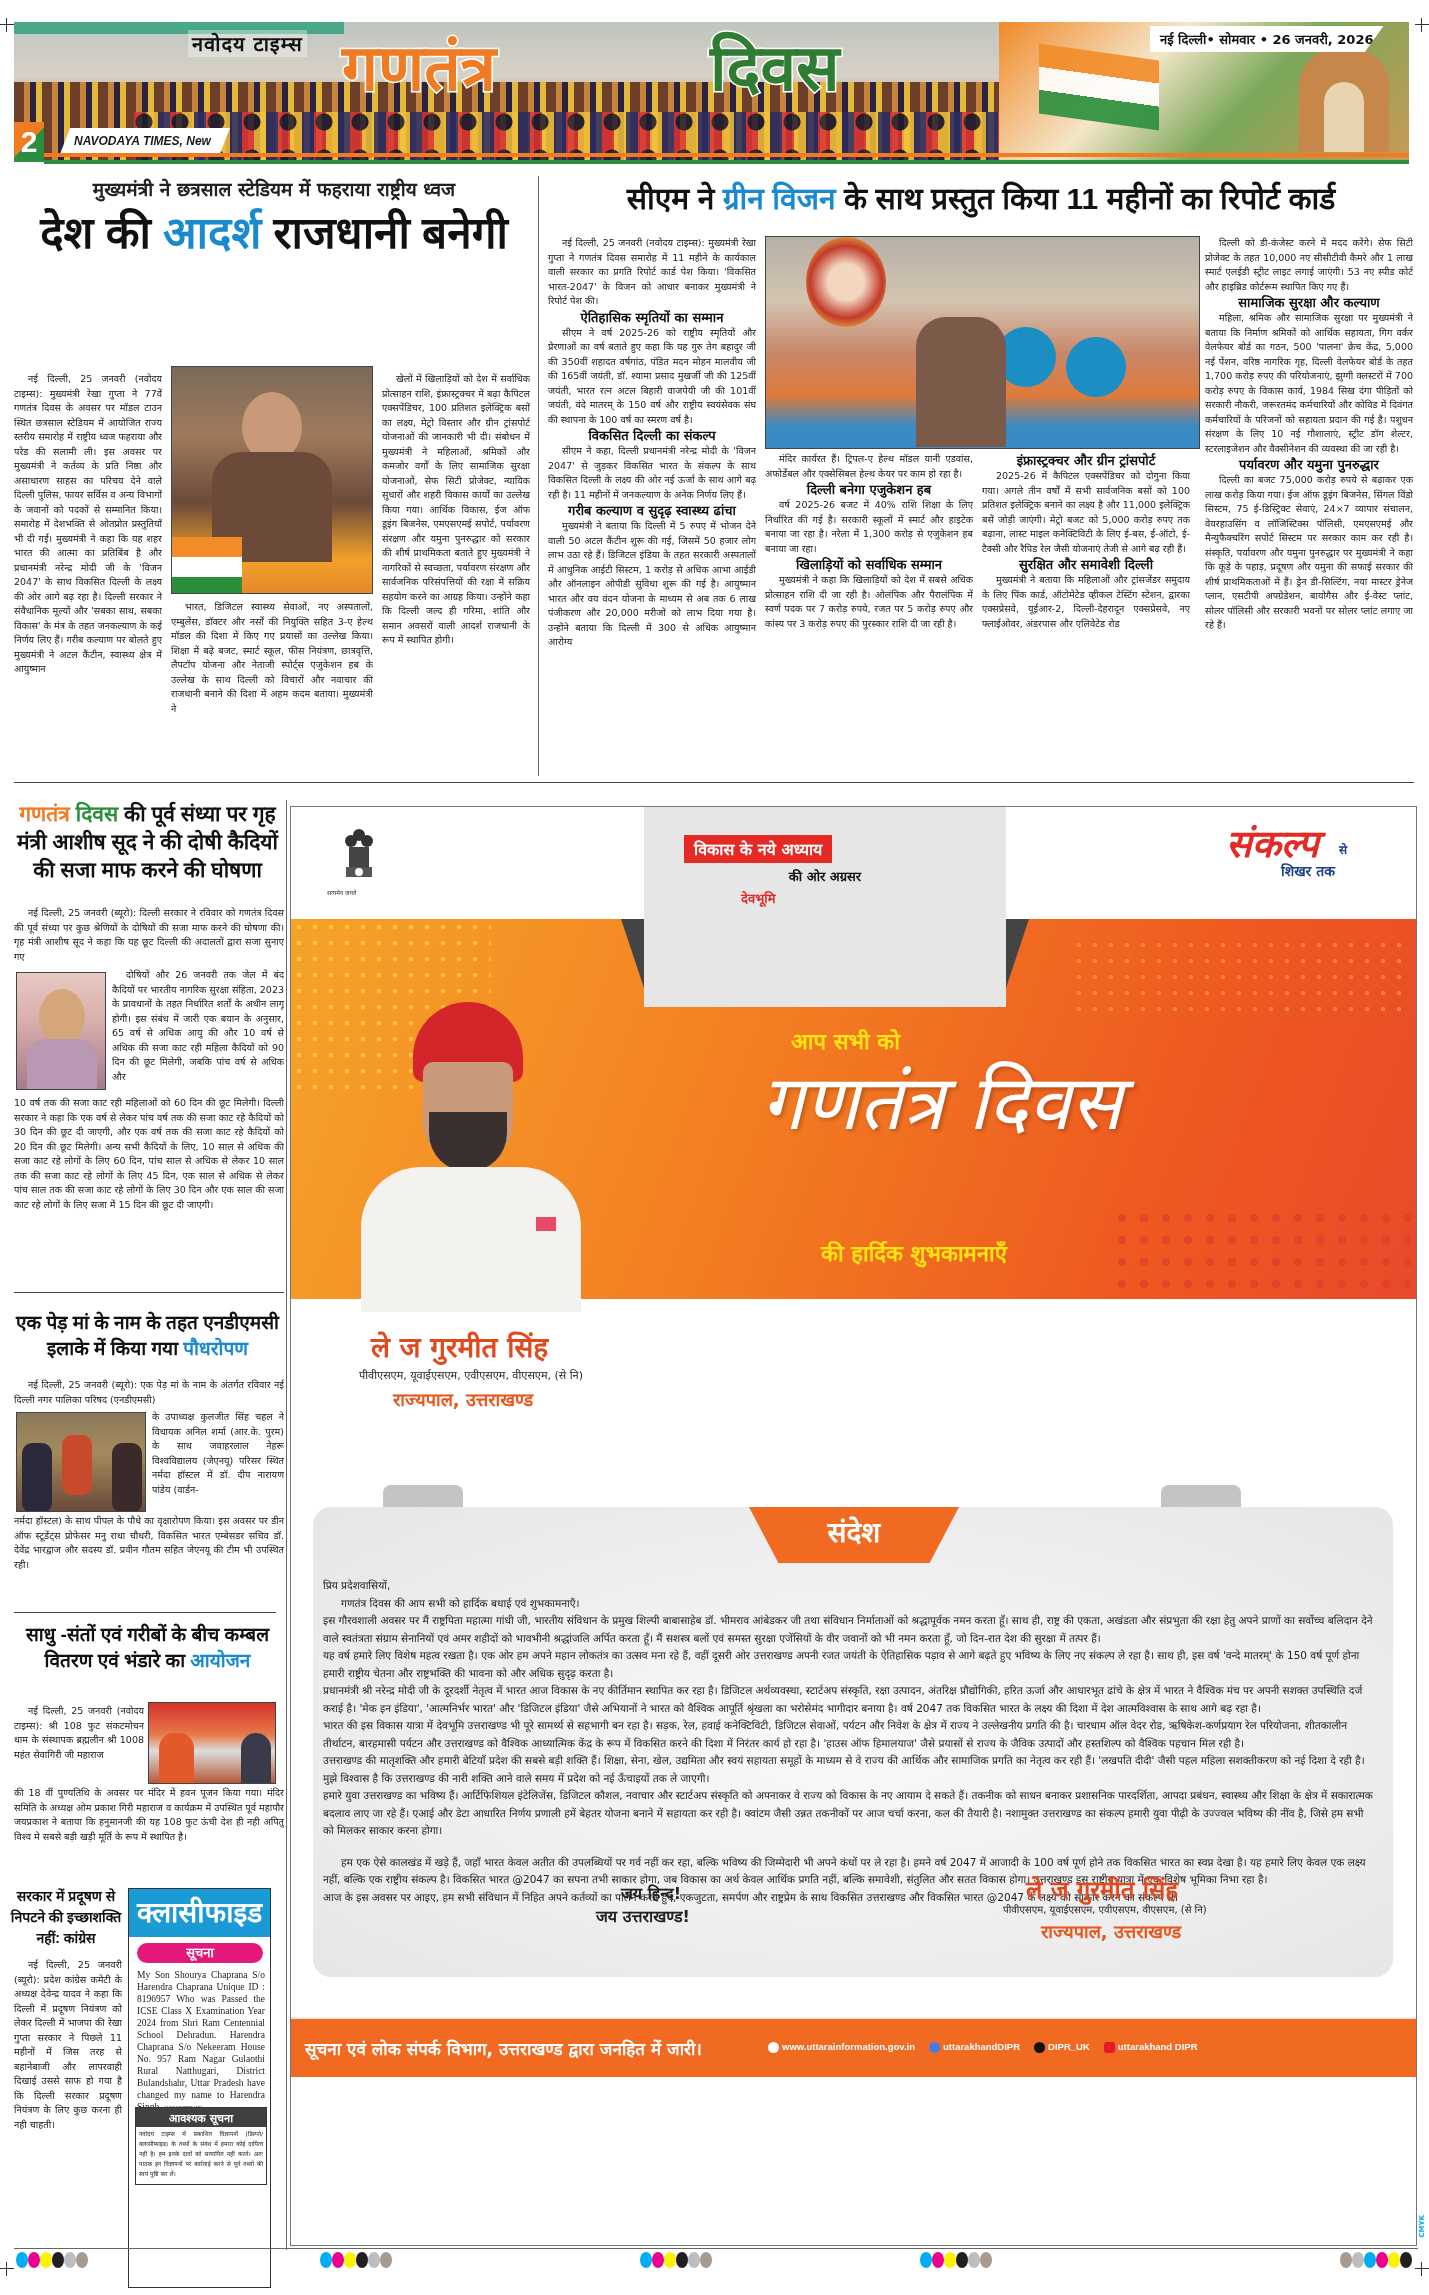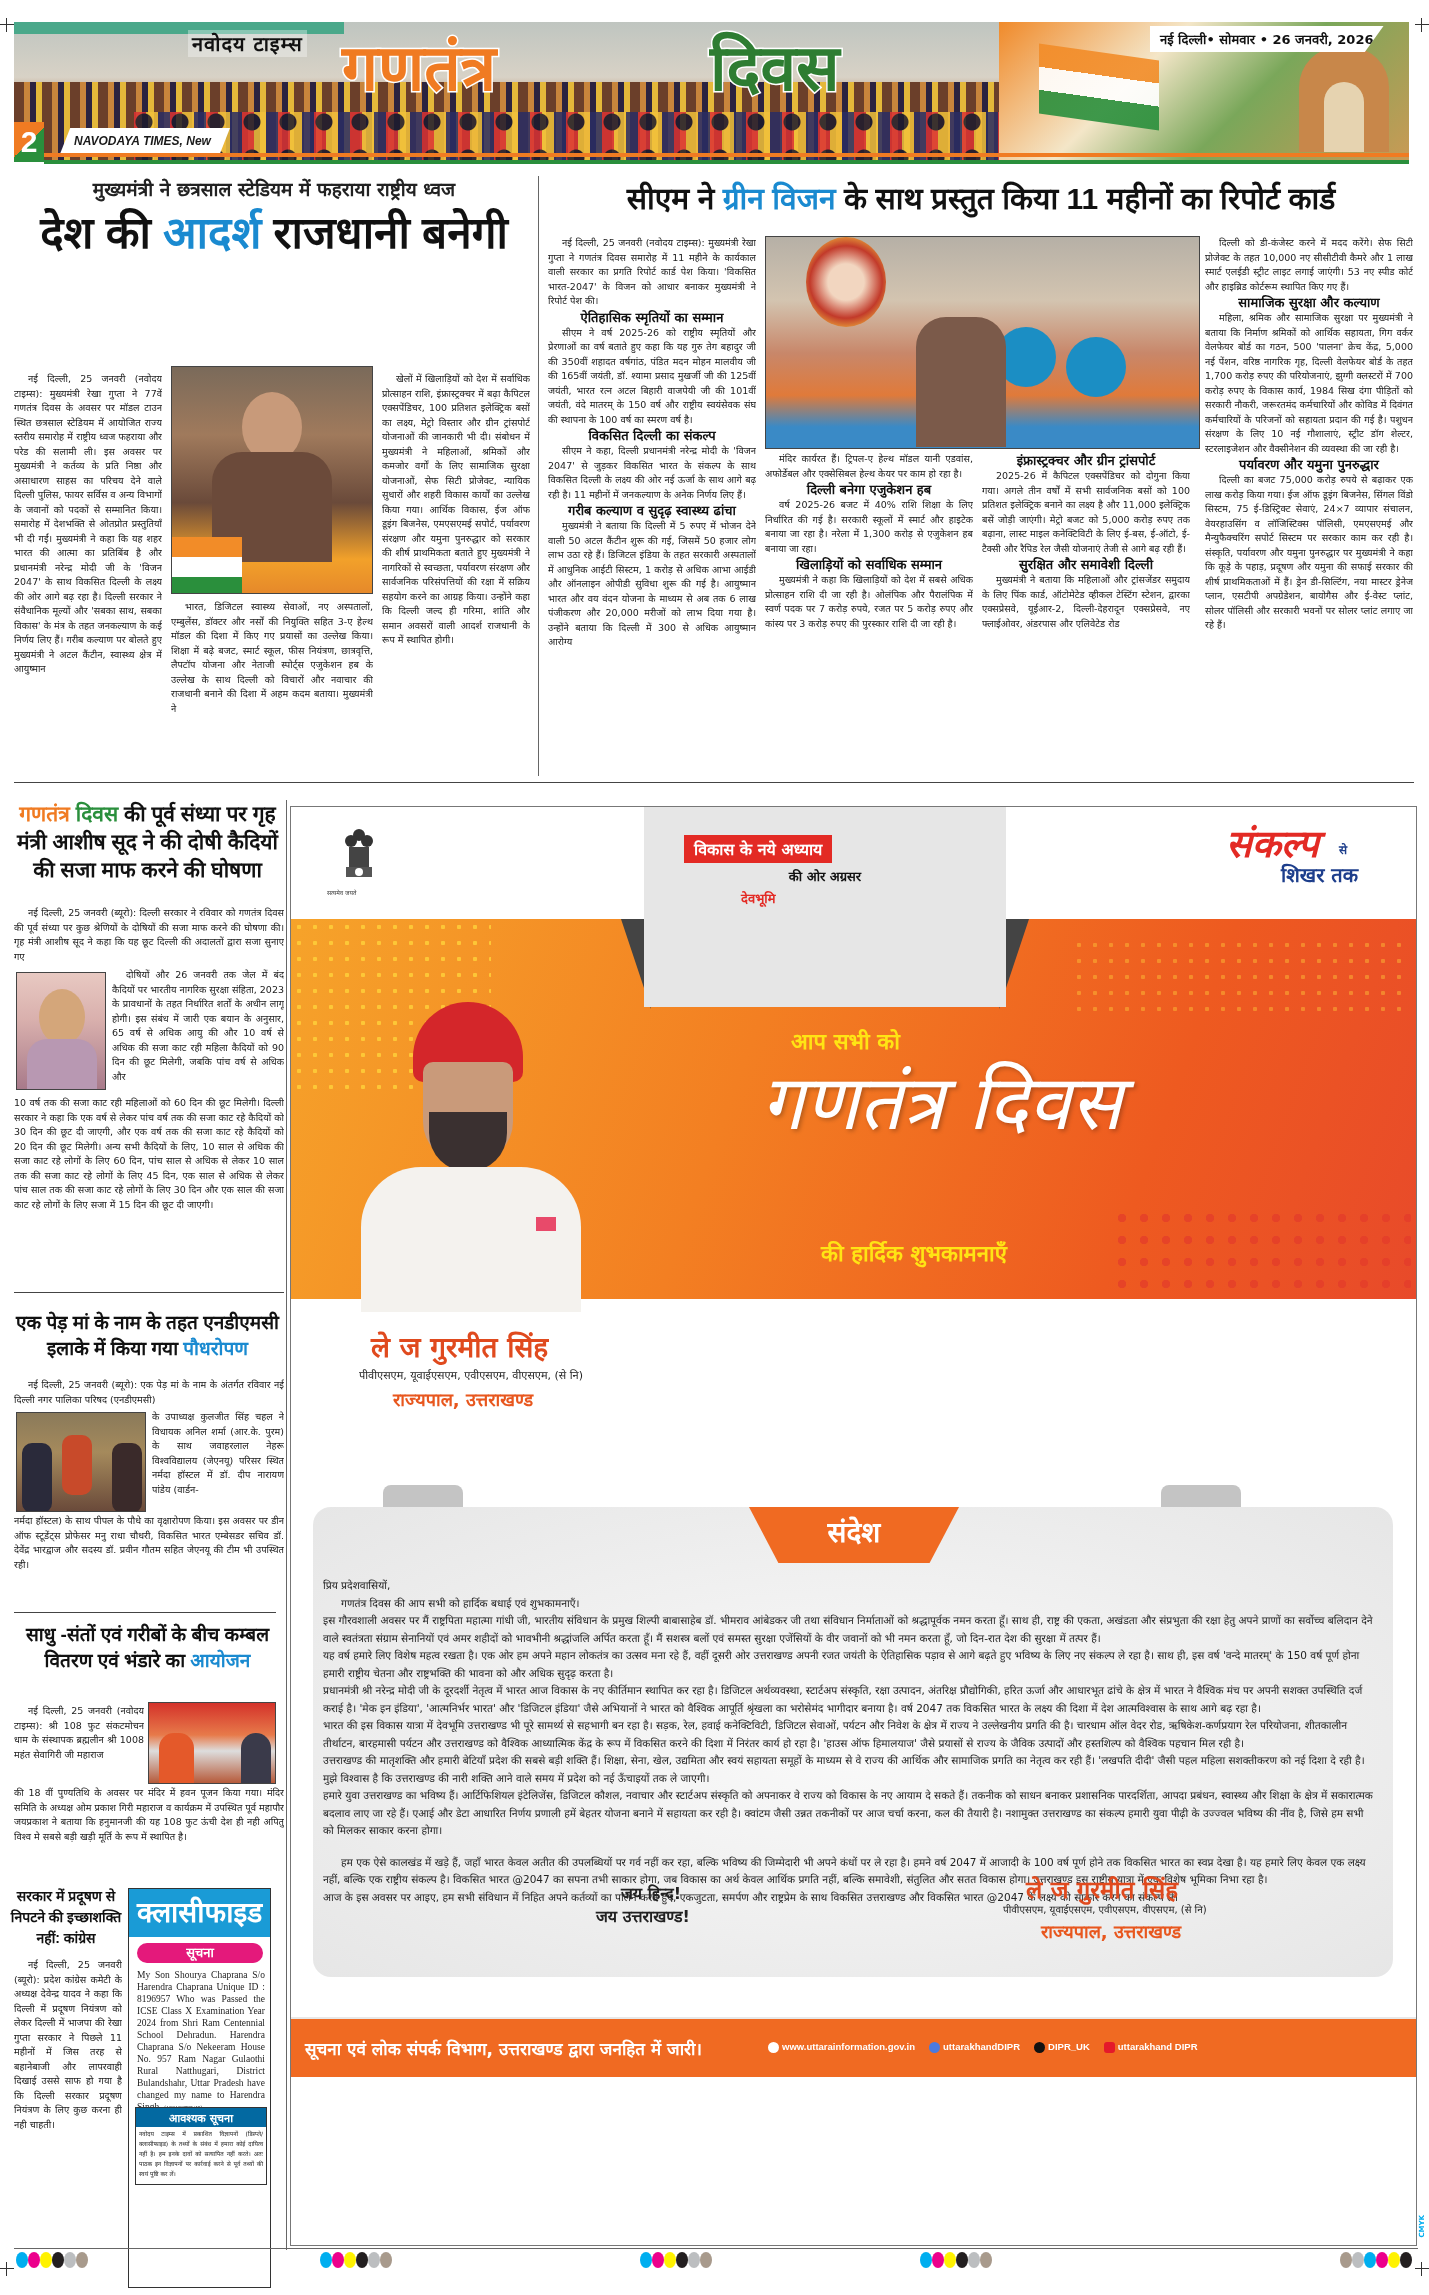--- a/index.html
+++ b/index.html
@@ -56,21 +56,21 @@
 #ad .shadowl{position:absolute;left:330px;top:112px;width:30px;height:90px;background:#444;clip-path:polygon(0 0,100% 0,100% 100%)}
 #ad .shadowr{position:absolute;left:708px;top:112px;width:30px;height:90px;background:#444;clip-path:polygon(0 0,100% 0,0 100%)}
 #ad-red-tag{position:absolute;left:393px;top:28px;background:#e32a24;color:#fff;font-weight:bold;font-size:16px;padding:3px 10px}
 #ad-sub-tag{position:absolute;left:353px;top:60px;width:362px;text-align:center;font-weight:bold;font-size:13px;color:#111}
 #ad-devbhoomi{position:absolute;left:450px;top:82px;font-weight:bold;font-size:13px;color:#e32a24}
 #ad-uttarakhand{position:absolute;left:353px;top:95px;width:362px;text-align:center;font-weight:bold;font-size:46px;color:#e32a24;font-style:italic;font-family:"DejaVu Serif",serif}
 #ad-emblem{position:absolute;left:50px;top:18px;width:36px;height:60px}
 #ad-emblem-cap{position:absolute;left:36px;top:82px;font-size:6px;color:#333}
 #ad-sankalp{position:absolute;left:935px;top:18px;font-weight:bold;font-size:38px;color:#e32a24;font-style:italic;font-family:"DejaVu Serif",serif;line-height:1}
 #ad-sankalp-se{position:absolute;left:1048px;top:34px;font-weight:bold;font-size:12px;color:#1d3e8c}
-#ad-shikhar{position:absolute;left:990px;top:54px;font-weight:bold;font-size:20px;color:#1d3e8c}
+#ad-shikhar{position:absolute;left:990px;top:54px;font-weight:bold;font-size:14px;color:#1d3e8c}
 #ad-person{position:absolute;left:60px;top:175px;width:240px;height:330px}
 #ad-greet1{position:absolute;left:500px;top:218px;font-weight:bold;font-size:22px;color:#ffe414}
 #ad-greet-big{position:absolute;left:470px;top:258px;font-size:76px;color:#fff;font-family:"DejaVu Serif",serif;font-style:italic;line-height:1;text-shadow:2px 2px 4px rgba(0,0,0,.25)}
 #ad-greet2{position:absolute;left:530px;top:430px;font-weight:bold;font-size:22px;color:#ffe414}
 #ad-name{position:absolute;left:80px;top:520px;font-weight:bold;font-size:28px;color:#e04a1e}
 #ad-deg{position:absolute;left:68px;top:560px;font-size:11px;color:#222}
 #ad-title{position:absolute;left:102px;top:580px;font-weight:bold;font-size:18px;color:#e8571e}
 #ad-26{position:absolute;left:478px;top:432px;width:110px;height:170px;border-radius:55px;border:4px solid transparent;
  background:linear-gradient(#fff,#fff) padding-box,conic-gradient(#f07b22 0 40%,#fff 40% 55%,#2a8f3c 55% 100%) border-box}
 #ad-26-num{position:absolute;left:0;top:14px;width:100%;text-align:center;font-weight:bold;font-size:70px;color:#5a4a6a;line-height:1;
@@ -93,21 +93,21 @@
 #ad-footer-text{position:absolute;left:14px;top:18px;font-weight:bold;font-size:17px;color:#fff}
 #ad-footer-links{position:absolute;left:477px;top:22px;font-size:9.5px;color:#fff;font-family:"Liberation Sans",sans-serif;font-weight:bold;display:flex;gap:14px;align-items:flex-start}
 #ad-footer-links span.i{display:inline-block;width:11px;height:11px;border-radius:50%;background:#fff;margin-right:3px;vertical-align:middle}
 
 
 #classified{left:128px;top:1888px;width:143px;height:400px;border:1px solid #333}
 #cl-head{position:absolute;left:0;top:0;width:100%;height:48px;background:#1a9bd6;color:#fff;font-weight:bold;font-size:28px;text-align:center;line-height:48px}
 #cl-tag{position:absolute;left:8px;top:54px;width:126px;height:20px;background:#e4197b;border-radius:10px;color:#fff;font-weight:bold;text-align:center;font-size:13px;line-height:20px}
 #cl-text{position:absolute;left:8px;top:80px;width:128px;font-family:"Liberation Serif",serif;font-size:9.5px;line-height:12px;text-align:justify;color:#222}
 #cl-notice{position:absolute;left:6px;top:218px;width:132px;border:1px solid #333;padding:0 0 3px}
-#cl-notice-h{background:#0369a1;color:#fff;text-align:center;font-weight:bold;font-size:11px;padding:2px 0}
+#cl-notice-h{background:#404040;color:#fff;text-align:center;font-weight:bold;font-size:11px;padding:2px 0}
 #cl-notice-t{font-size:6px;line-height:10px;padding:2px 3px;text-align:justify;color:#222}
 
 .cmyk{position:absolute;display:flex;gap:0}
 .cmyk span{width:12px;height:16px;border-radius:50%;display:inline-block}
 </style>
 </head>
 <body>
 
 <div class="reg" style="left:0;top:18px"></div>
 <div class="reg" style="left:1415px;top:18px"></div>

